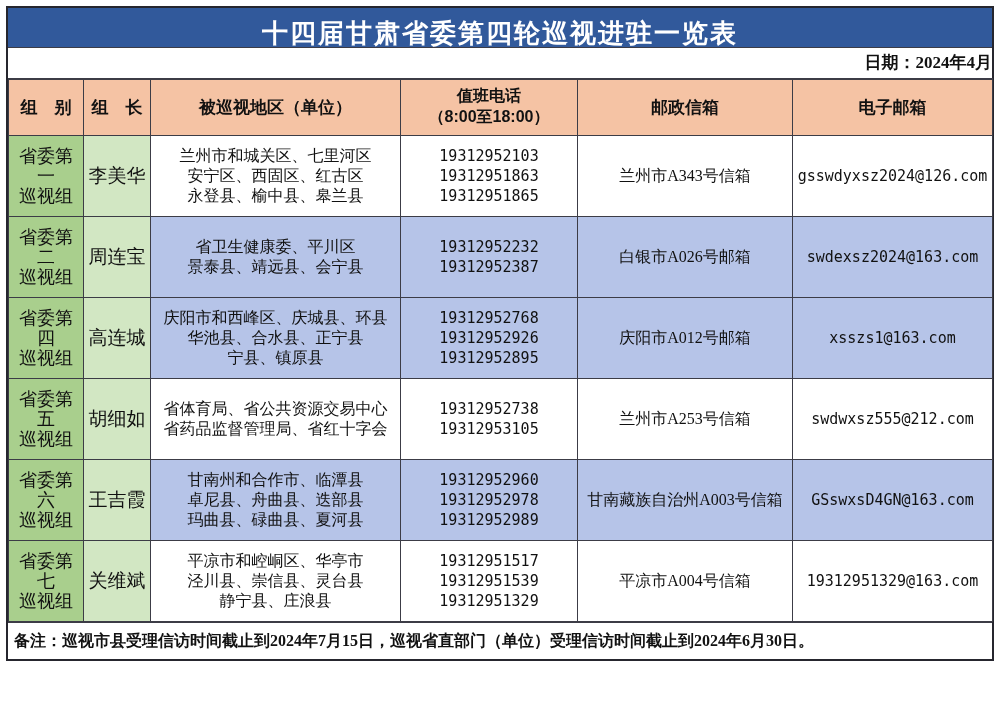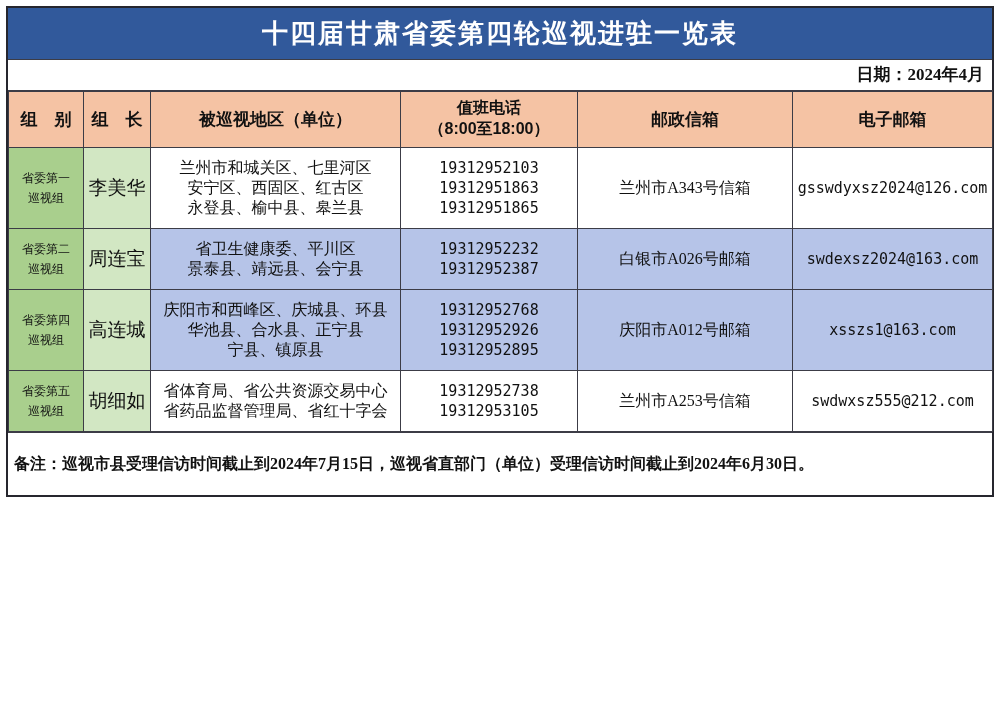--- a/index.html
+++ b/index.html
@@ -9,28 +9,28 @@
   }
   *{box-sizing:border-box; margin:0; padding:0;}
   html,body{width:1000px; background:#ffffff;}
   body{font-family:"Liberation Sans", sans-serif; color:var(--text);}
   .sheet{
     width:988px; margin:6px auto 0 auto;
     border:2px solid #26262e;
   }
   .title-bar{
     background:var(--title-bg); color:var(--title-text);
-    height:52px; line-height:52px; text-align:center;
+    height:40px; line-height:52px; text-align:center;
     font-size:26px; font-weight:bold; letter-spacing:2px;
     font-family:"Liberation Serif","DejaVu Serif",serif;
     border-bottom:1px solid var(--border);
   }
   .date-row{
     height:30px; line-height:30px; background:#ffffff;
-    text-align:right; padding-right:8px;
+    text-align:right; 
     font-size:17px; font-weight:bold;
     font-family:"Liberation Serif","DejaVu Serif",serif;
   }
   table{
     width:100%; border-collapse:collapse; table-layout:fixed;
     border-top:2px solid var(--border);
   }
   col.c1{width:75px;} col.c2{width:67px;} col.c3{width:250px;}
   col.c4{width:177px;} col.c5{width:215px;} col.c6{width:200px;}
   th,td{
@@ -43,28 +43,28 @@
     font-size:17px; font-weight:bold;
     font-family:"Liberation Sans",sans-serif;
   }
   thead th .sub{display:block; font-size:16px; font-weight:bold;}
   tbody td{
     padding:10px 3px; line-height:20px; font-size:16px;
     font-family:"Liberation Serif","DejaVu Serif",serif;
     background:#ffffff;
   }
   tbody tr.blue td{background:var(--alt-bg);}
-  tbody td.c-group{background:var(--group-bg) !important; font-size:12px;}
+  tbody td.c-group{background:var(--group-bg) !important; font-size:18px;}
   tbody td.c-leader{background:var(--leader-bg) !important; font-size:19px;}
   tbody td.c-phone, tbody td.c-email{
     font-family:"DejaVu Sans Mono",monospace; font-size:15px;
   }
   .footnote{
     border-top:1px solid var(--border);
-    padding:21px 6px; font-size:16px; font-weight:bold;
+    padding:8px 6px; font-size:16px; font-weight:bold;
     line-height:20px; text-align:left; background:#ffffff;
     font-family:"Liberation Serif","DejaVu Serif",serif;
   }
 </style>
 </head>
 <body>
 
 <div class="sheet">
   <div class="title-bar">十四届甘肃省委第四轮巡视进驻一览表</div>
   <div class="date-row">日期：2024年4月</div>
@@ -130,17 +130,43 @@
     <td class="c-group">省委第五
 巡视组</td>
     <td class="c-leader">胡细如</td>
     <td class="c-region">省体育局、省公共资源交易中心
 省药品监督管理局、省红十字会</td>
     <td class="c-phone">19312952738
 19312953105</td>
     <td class="c-mailbox">兰州市A253号信箱</td>
     <td class="c-email">swdwxsz555@212.com</td>
   </tr>
+        <tr class="blue">
+    <td class="c-group">省委第六
+巡视组</td>
+    <td class="c-leader">王吉霞</td>
+    <td class="c-region">甘南州和合作市、临潭县
+卓尼县、舟曲县、迭部县
+玛曲县、碌曲县、夏河县</td>
+    <td class="c-phone">19312952960
+19312952978
+19312952989</td>
+    <td class="c-mailbox">甘南藏族自治州A003号信箱</td>
+    <td class="c-email">GSswxsD4GN@163.com</td>
+  </tr>
+        <tr>
+    <td class="c-group">省委第七
+巡视组</td>
+    <td class="c-leader">关维斌</td>
+    <td class="c-region">平凉市和崆峒区、华亭市
+泾川县、崇信县、灵台县
+静宁县、庄浪县</td>
+    <td class="c-phone">19312951517
+19312951539
+19312951329</td>
+    <td class="c-mailbox">平凉市A004号信箱</td>
+    <td class="c-email">19312951329@163.com</td>
+  </tr>
       </tbody>
   </table>
 
   <div class="footnote">备注：巡视市县受理信访时间截止到2024年7月15日，巡视省直部门（单位）受理信访时间截止到2024年6月30日。</div>
 </div>
 
 </body></html>

